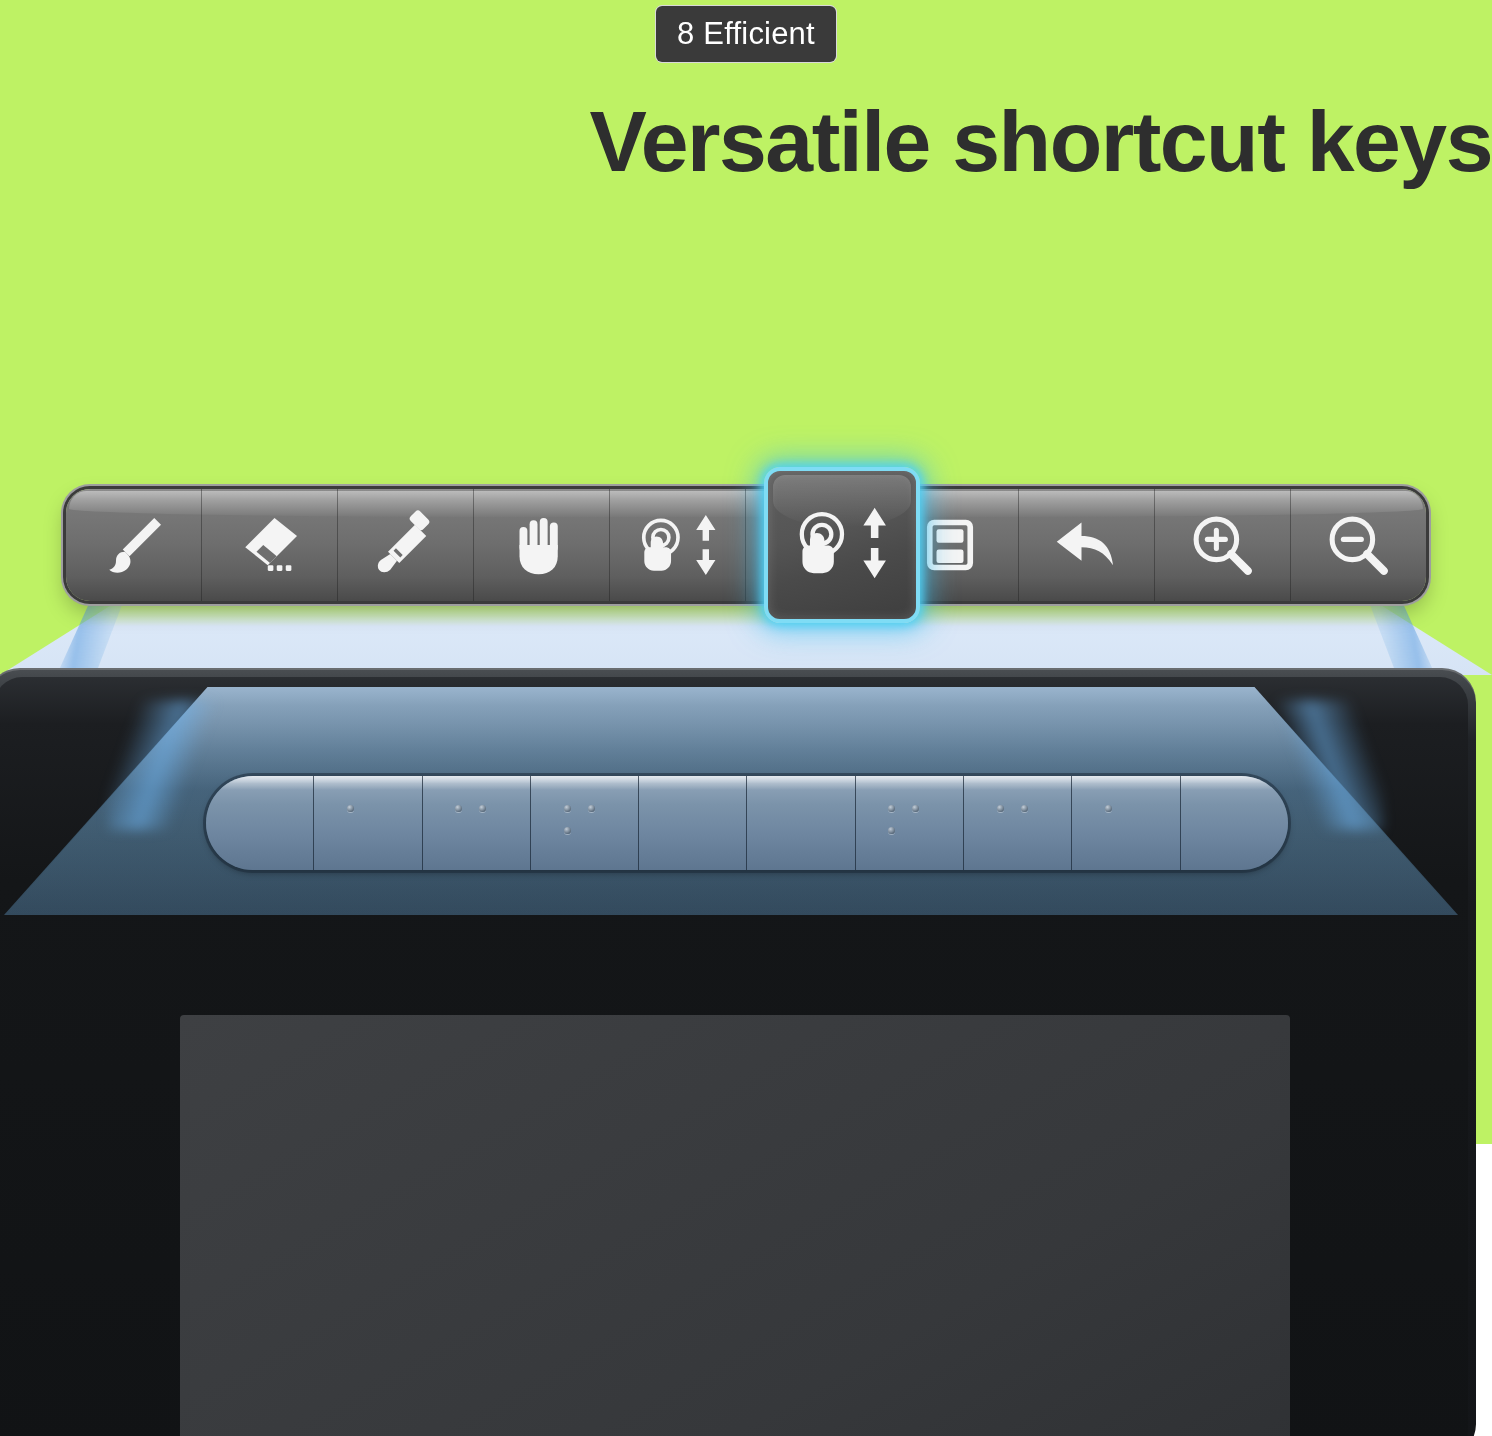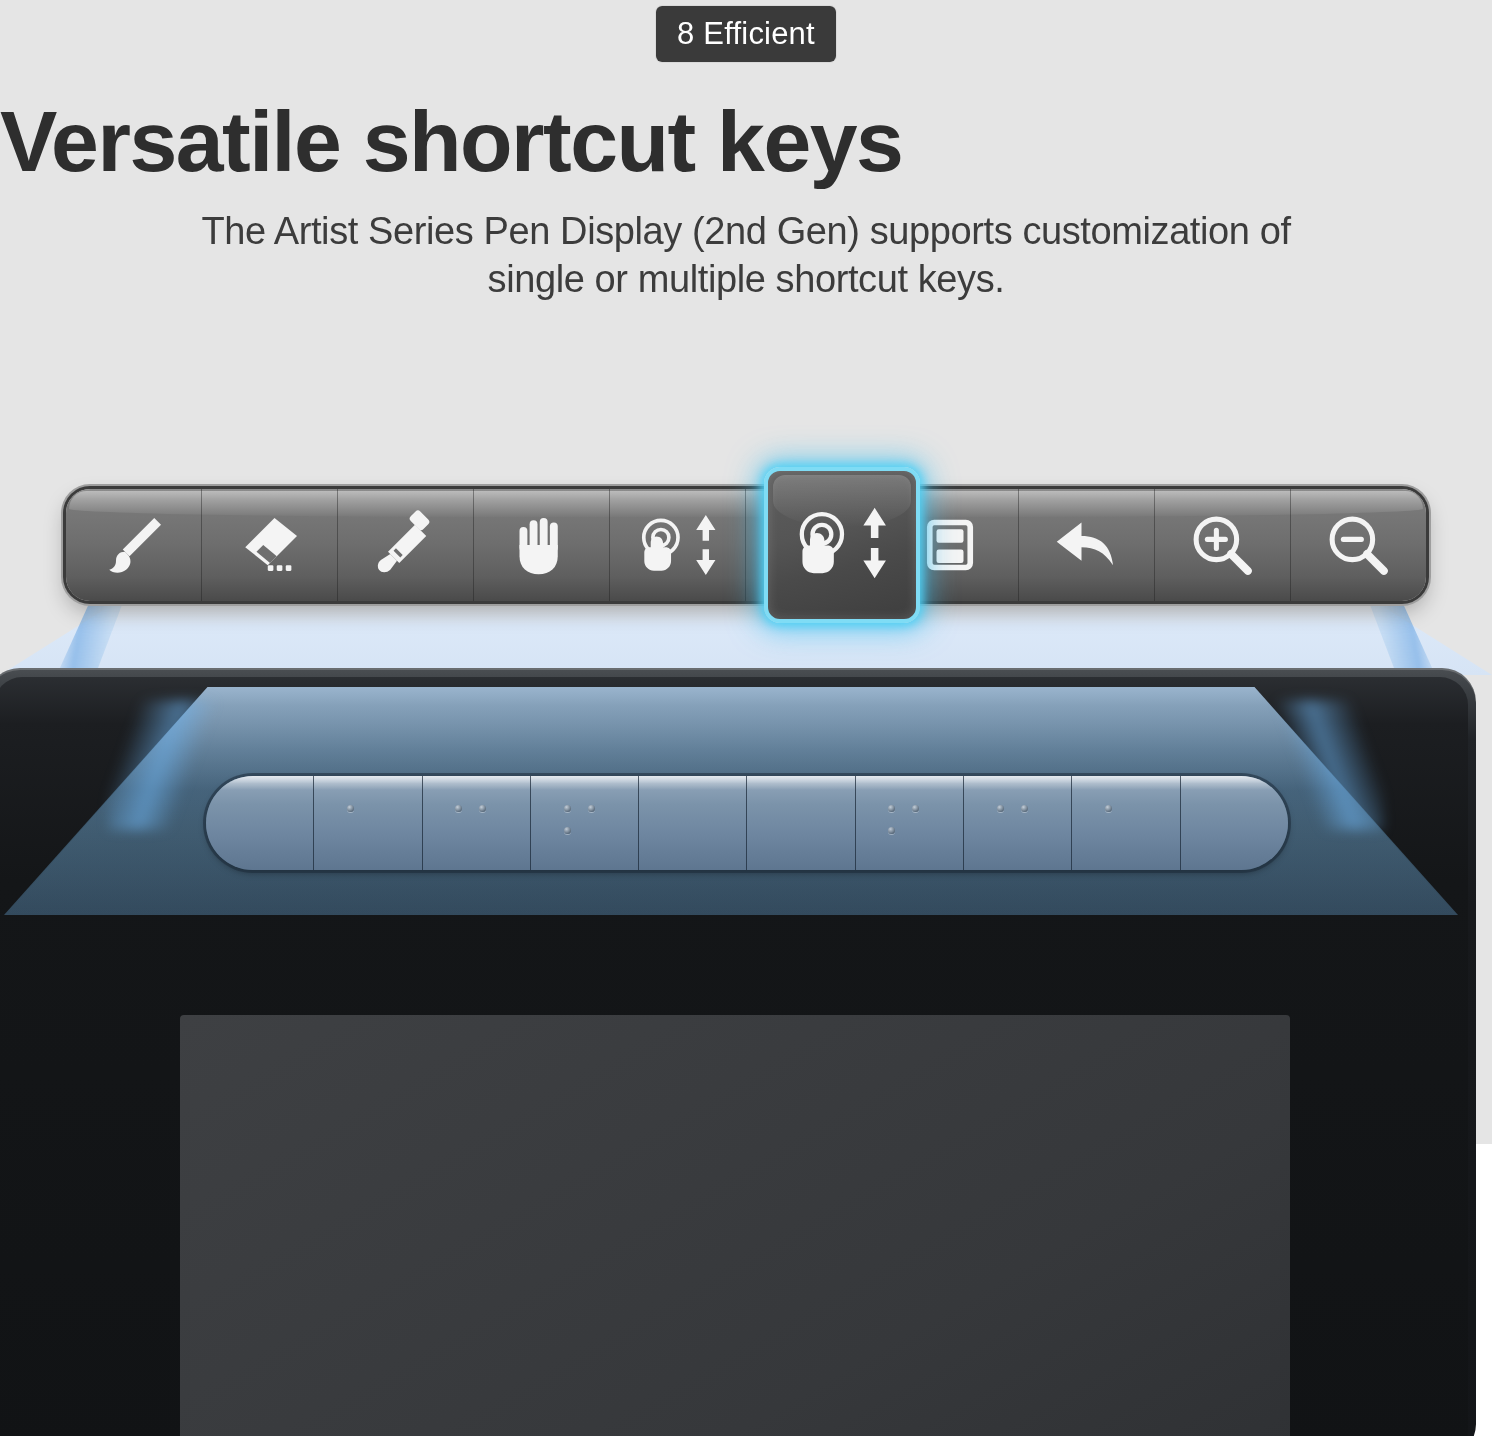--- a/index.html
+++ b/index.html
@@ -8,21 +8,21 @@
     height: 1436px;
     background: #ffffff;
     font-family: "Liberation Sans", sans-serif;
     overflow: hidden;
   }
 
   #stage {
     position: relative;
     width: 1492px;
     height: 1144px;
-    background: #e5e5e5;
+    background: #bef264;
   }
 
   
   .badge-wrap {
     position: absolute;
     top: 5px;
     left: 0;
     width: 1492px;
     display: flex;
     justify-content: center;
@@ -58,21 +58,21 @@
     display: flex;
     align-items: center;
   }
 
   
   .headline {
     position: absolute;
     top: 96px;
     left: 0;
     width: 1492px;
-    text-align: left;
+    text-align: right;
     font-size: 86px;
     line-height: 1.05;
     font-weight: 700;
     color: #2e2e2e;
     letter-spacing: -1.5px;
   }
   .subhead {
     position: absolute;
     top: 208px;
     left: 196px;
@@ -292,21 +292,20 @@
 
 <div id="stage">
 
   <div class="badge-wrap">
     <div class="badge">
       <span class="badge-dark">8 Efficient</span>
     </div>
   </div>
 
   <h1 class="headline">Versatile shortcut keys</h1>
-  <p class="subhead">The Artist Series Pen Display (2nd Gen) supports customization of single or multiple shortcut keys.</p>
 
   <div class="beam-field"></div>
 
   <div class="tablet">
     <div class="tablet-inner">
       <div class="tablet-lit"></div>
       <div class="tablet-lit-soft"></div>
       <div class="tablet-screen"></div>
     </div>
   </div>

